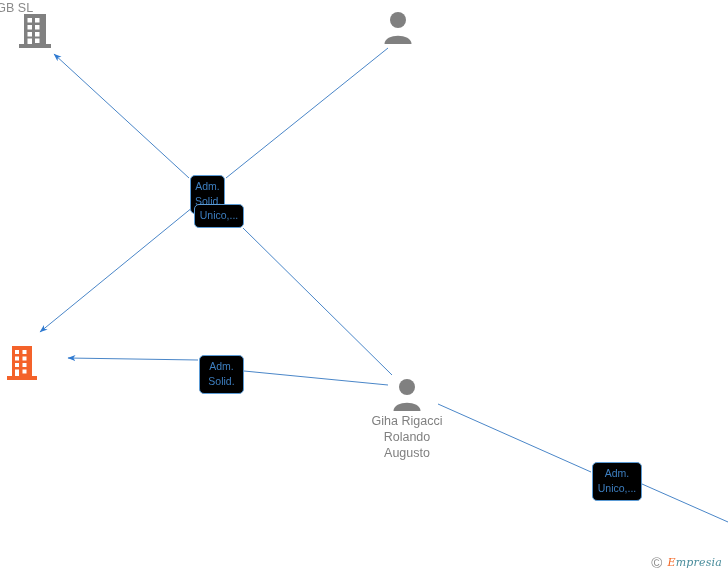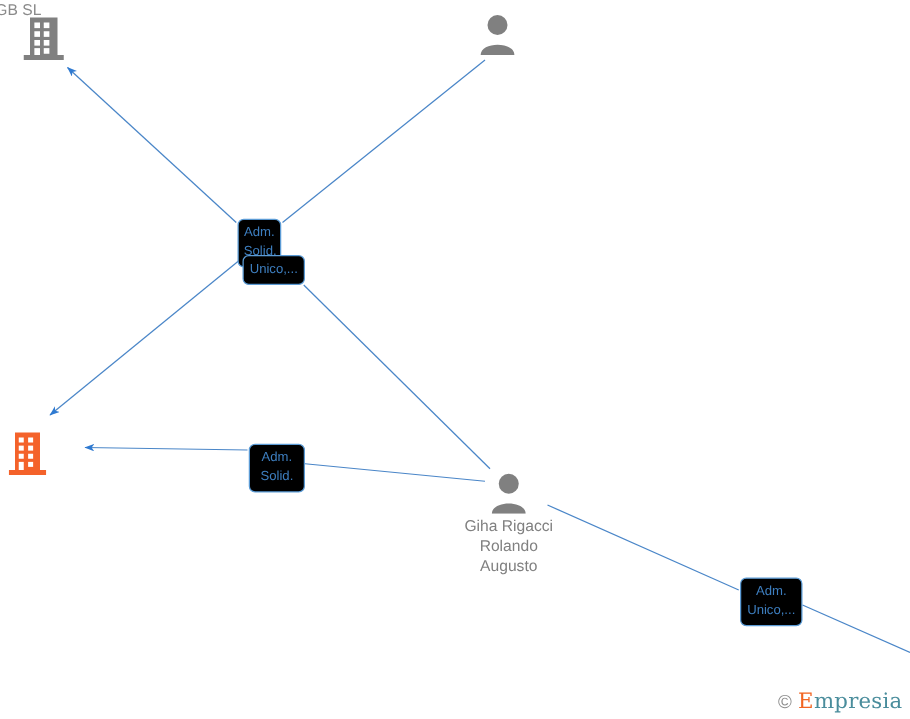--- a/index.html
+++ b/index.html
@@ -76,21 +76,22 @@
     align-items: center;
     gap: 5px;
     user-select: none;
   }
   #watermark .copy {
     font-size: 15px;
     color: #8d8d8d;
   }
   #watermark .brand {
     font-family: "DejaVu Serif", serif;
-    font-size: 17px;
+    font-size: 11px;
+    font-style: italic;
     letter-spacing: .2px;
   }
   #watermark .brand .cap { color: #f26522; }
   #watermark .brand .rest { color: #4a8d9c; }
 </style>
 </head>
 <body>
 
 <div id="canvas">
 

